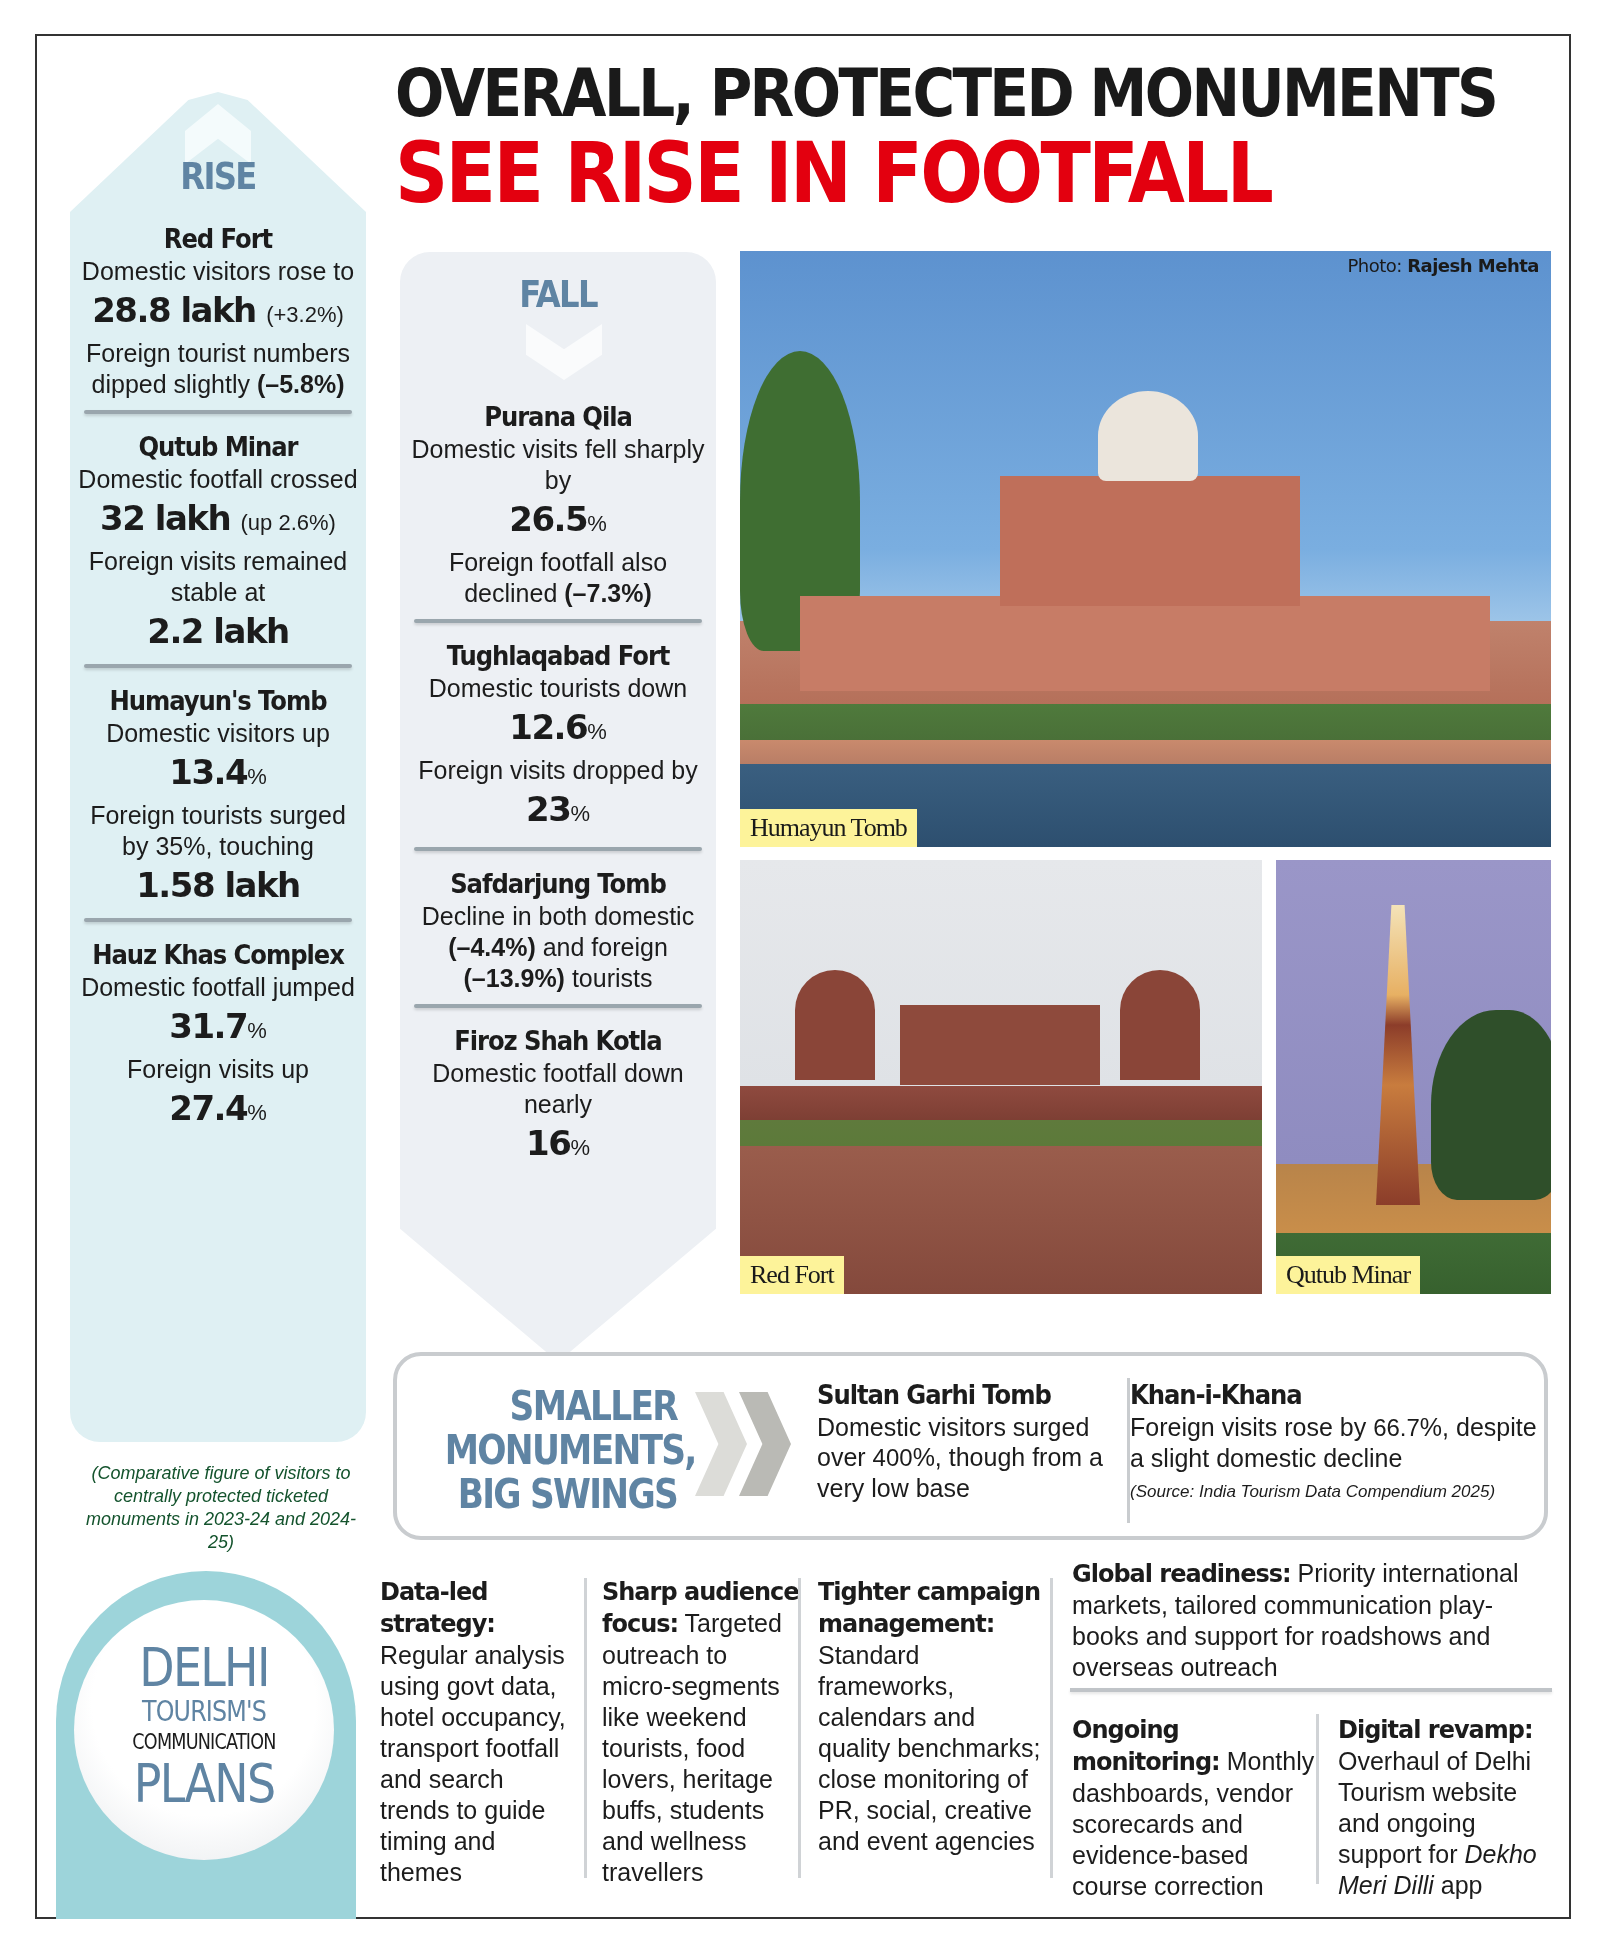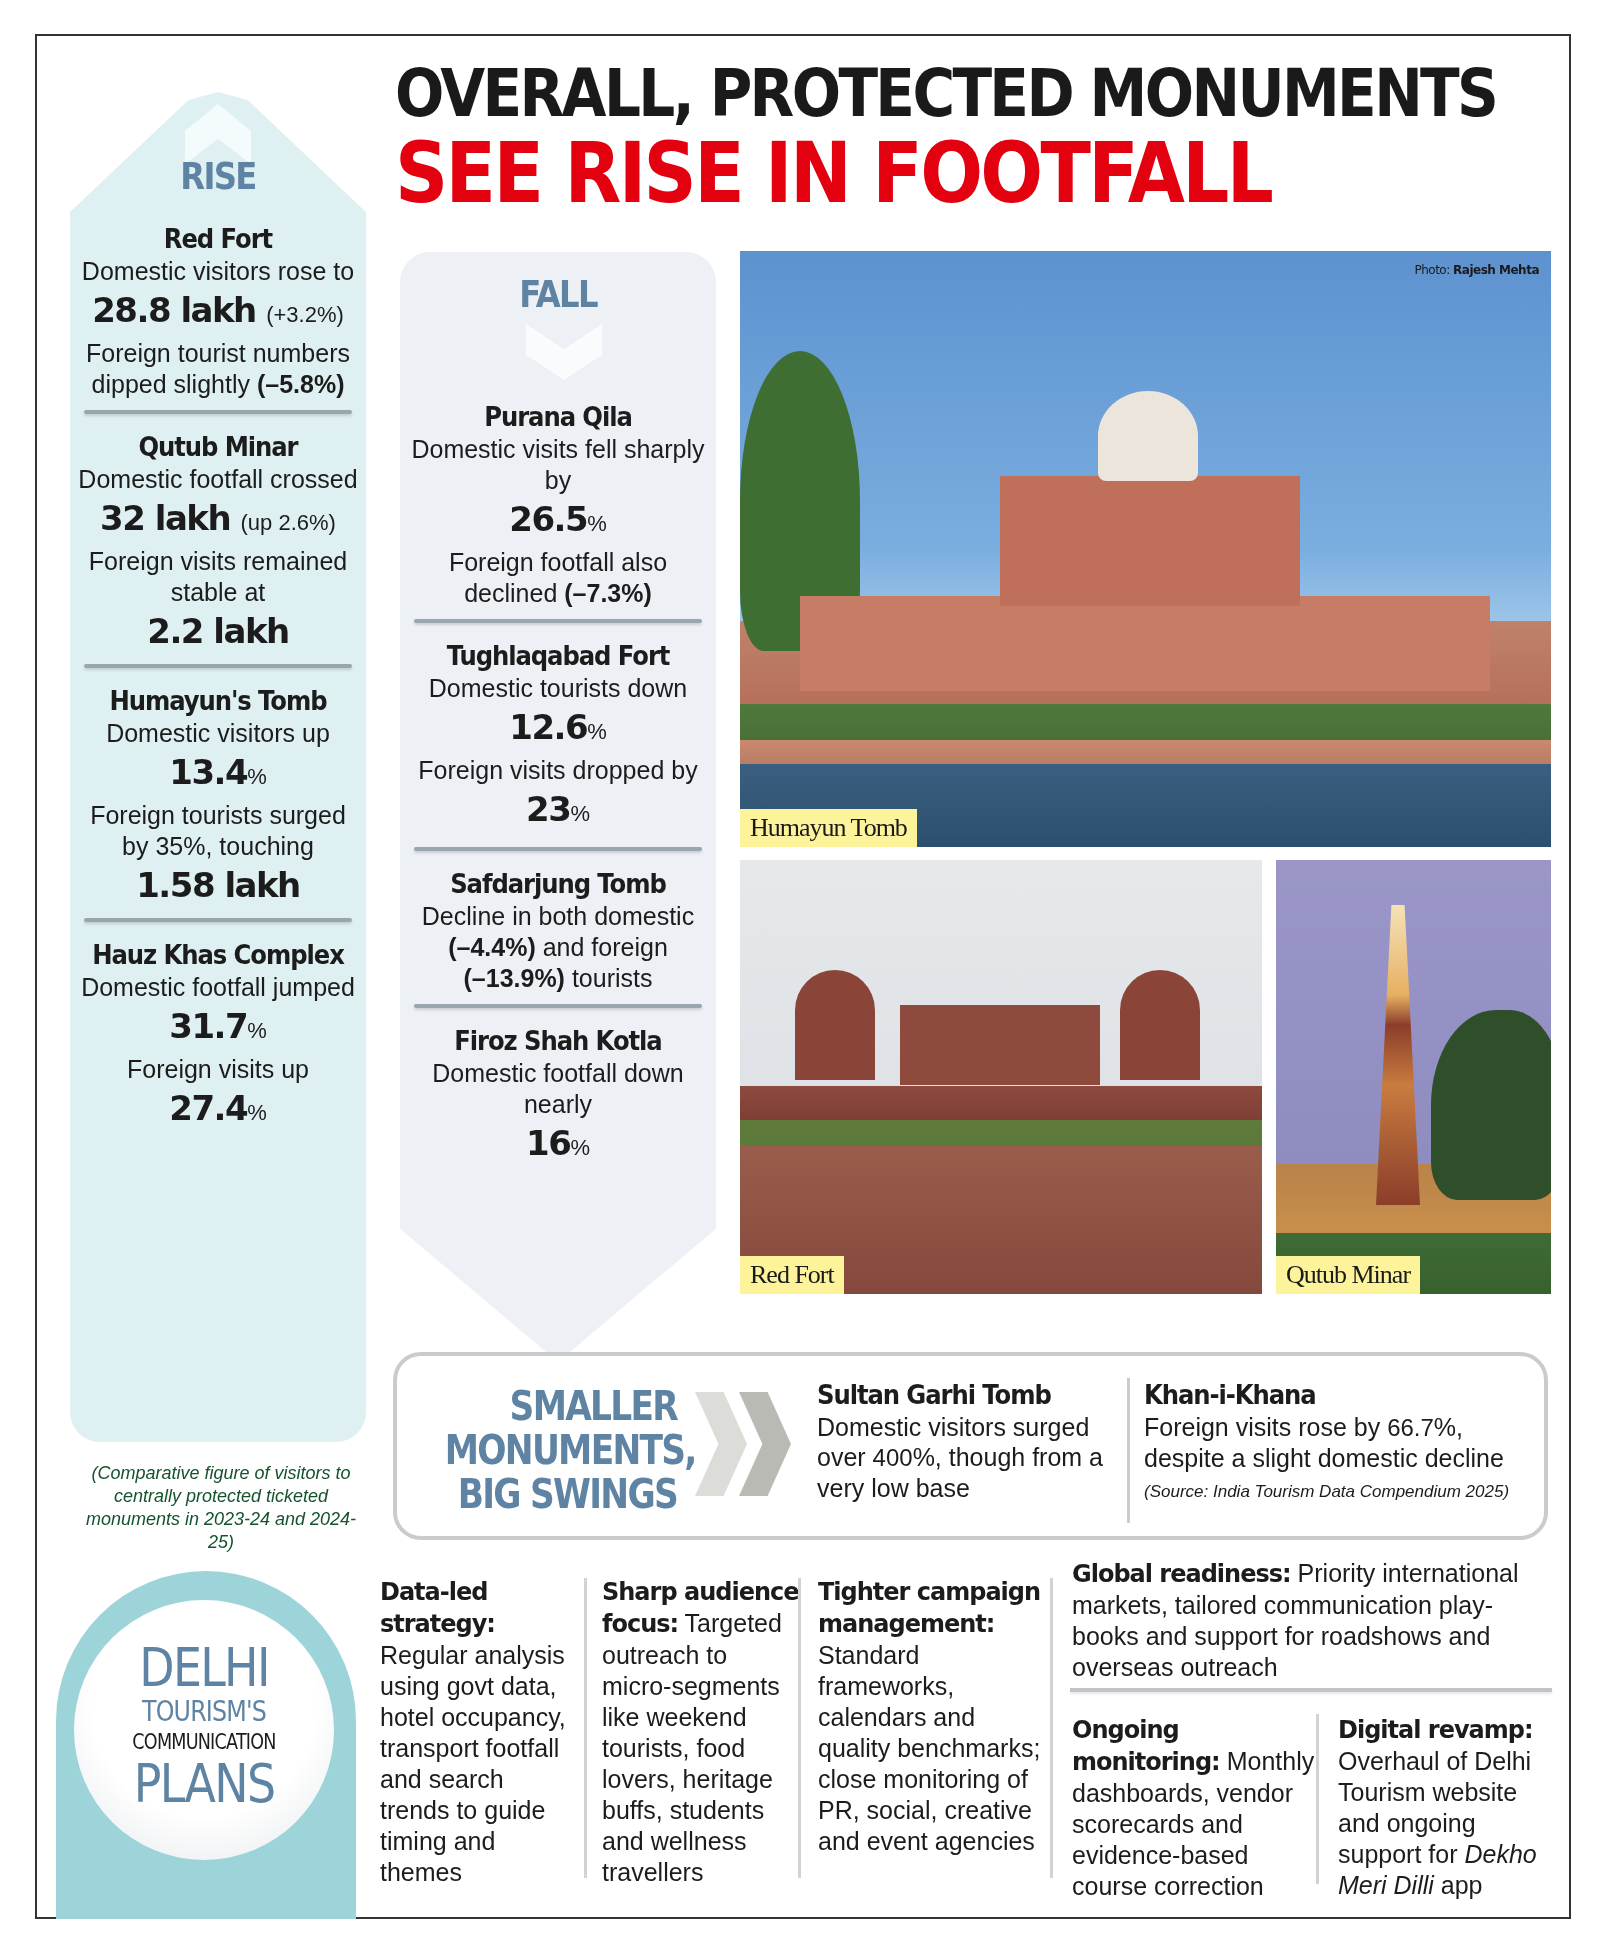--- a/index.html
+++ b/index.html
@@ -33,21 +33,21 @@
   
   .fall { position: absolute; left: 400px; top: 252px; width: 316px; height: 1110px; }
   .fall-bg { position: absolute; inset: 0; background: #edf0f4; clip-path: polygon(0 0, 100% 0, 100% 88%, 50% 100%, 0 88%); border-radius: 30px 30px 0 0; }
   .fall-title { top: 20px; }
   .fall-arrow { position: absolute; left: 126px; top: 72px; width: 76px; height: 56px; background: #fafbfc; clip-path: polygon(0 0, 50% 45%, 100% 0, 100% 55%, 50% 100%, 0 55%); }
 
   
   .photo { position: absolute; overflow: hidden; }
   .photo .cap { position: absolute; left: 0; bottom: 0; background: #fdf39a; color: #1a1a1a; font-size: 26px; padding: 4px 10px; font-family: Liberation Serif, serif; letter-spacing: -1px; transform-origin: left bottom; }
   .ph-humayun { left: 740px; top: 251px; width: 811px; height: 596px; background: linear-gradient(180deg, #5d92cf 0%, #7aaee0 50%, #9cc4e8 62%, #c0826c 62%, #b5705a 76%, #4f7a3c 76%, #4a7038 82%, #c98a6d 82%, #b97e66 86%, #3a5f80 86%, #2d4f6f 100%); }
-  .ph-humayun .credit { position: absolute; right: 12px; top: 12px; font-size: 12px; color: #1a1a1a; font-family: "DejaVu Sans", sans-serif; letter-spacing: -0.5px; }
+  .ph-humayun .credit { position: absolute; right: 12px; top: 4px; font-size: 18px; color: #1a1a1a; font-family: "DejaVu Sans", sans-serif; letter-spacing: -0.5px; }
   .ph-humayun .credit b { font-weight: bold; }
   .dome { position: absolute; left: 358px; top: 140px; width: 100px; height: 90px; background: #ebe5dc; border-radius: 50% 50% 8px 8px; }
   .tomb { position: absolute; left: 260px; top: 225px; width: 300px; height: 130px; background: #bf6f5a; }
   .tomb-base { position: absolute; left: 60px; top: 345px; width: 690px; height: 95px; background: #c77c66; }
   .tree-l { position: absolute; left: 0; top: 100px; width: 120px; height: 300px; background: #3f6e32; border-radius: 50% 50% 20% 20%; }
   .ph-redfort { left: 740px; top: 860px; width: 522px; height: 434px; background: linear-gradient(180deg, #e6e8eb 0%, #dfe2e6 52%, #8f4a3f 52%, #7d3f34 60%, #5f7a3c 60%, #5c7a3a 66%, #9a5d4c 66%, #84493c 100%); }
   .rf-tower-l, .rf-tower-r { position: absolute; top: 110px; width: 80px; height: 110px; background: #8a4538; border-radius: 40px 40px 0 0; }
   .rf-tower-l { left: 55px; } .rf-tower-r { left: 380px; }
   .rf-mid { position: absolute; left: 160px; top: 145px; width: 200px; height: 80px; background: #8e4a3c; }
   .ph-qutub { left: 1276px; top: 860px; width: 275px; height: 434px; background: linear-gradient(180deg, #9a96c8 0%, #8f8cc0 70%, #b8844a 70%, #c98e4a 86%, #3f6b35 86%, #37612e 100%); }
@@ -59,21 +59,21 @@
   .smaller .ttl { position: absolute; left: 10px; top: 28px; width: 270px; text-align: right; font-family: "DejaVu Sans", sans-serif; font-weight: bold; color: #5f84a3; font-size: 40px; line-height: 44px; letter-spacing: -2px; transform: scaleX(0.86); transform-origin: right; }
   .chev1, .chev2 { position: absolute; top: 36px; width: 52px; height: 104px; clip-path: polygon(0 0, 55% 0, 100% 50%, 55% 100%, 0 100%, 45% 50%); }
   .chev1 { left: 298px; background: #dcdcd8; }
   .chev2 { left: 342px; background: #babab5; }
   .sm-item { position: absolute; top: 22px; }
   .sm-item h4 { font-family: "DejaVu Sans", sans-serif; font-size: 27px; font-weight: bold; letter-spacing: -1.2px; line-height: 34px; transform: scaleX(0.9); transform-origin: left; white-space: nowrap; }
   .sm-item p { font-size: 25px; line-height: 30px; }
   .sm-item .b { font-weight: normal; font-size: 24px; }
   .sm-item .src { font-style: italic; font-size: 17px; margin-top: 4px; }
   .sm-1 { left: 420px; width: 300px; }
-  .sm-2 { left: 730px; width: 410px; padding-left: 14px; border-left: 3px solid #c9cccf; height: 145px; }
+  .sm-2 { left: 730px; width: 410px; border-left: 3px solid #c9cccf; height: 145px; }
 
   
   .delhi-bg { position: absolute; left: 56px; top: 1571px; width: 300px; height: 348px; background: #9dd4da; border-radius: 150px 150px 0 0; }
   .delhi-circle { position: absolute; left: 74px; top: 1600px; width: 260px; height: 260px; border-radius: 50%; background: radial-gradient(circle at 50% 40%, #ffffff 55%, #e4e7ea 100%); }
   .delhi-txt { position: absolute; left: 84px; top: 1640px; width: 240px; text-align: center; font-family: "DejaVu Sans", sans-serif; font-weight: normal; }
   .delhi-txt .d1 { font-size: 54px; color: #5f84a3; letter-spacing: -2px; line-height: 56px; transform: scaleX(0.85); }
   .delhi-txt .d2 { font-size: 28px; color: #5f84a3; letter-spacing: -1px; line-height: 32px; transform: scaleX(0.85); }
   .delhi-txt .d3 { font-size: 22px; color: #1c1c1c; letter-spacing: -1px; line-height: 28px; transform: scaleX(0.8); }
   .delhi-txt .d4 { font-size: 54px; color: #5f84a3; letter-spacing: -2px; line-height: 56px; transform: scaleX(0.85); }
 

